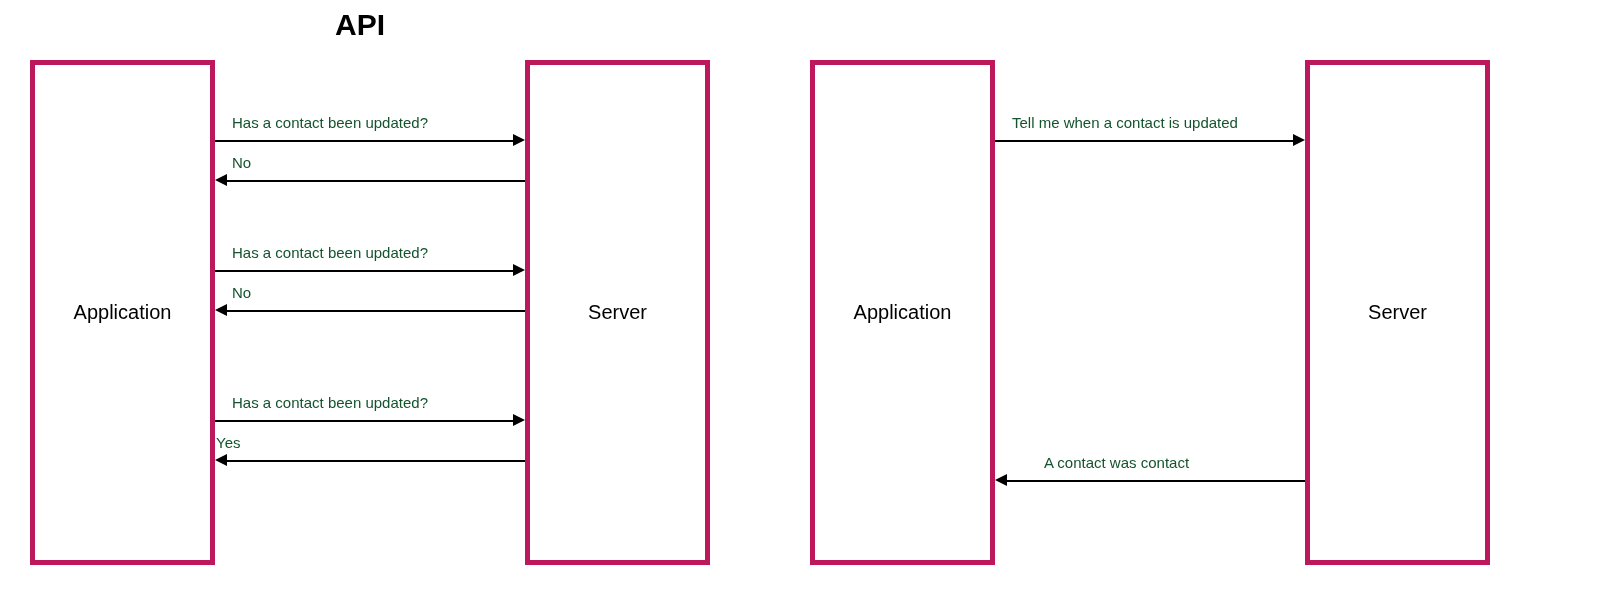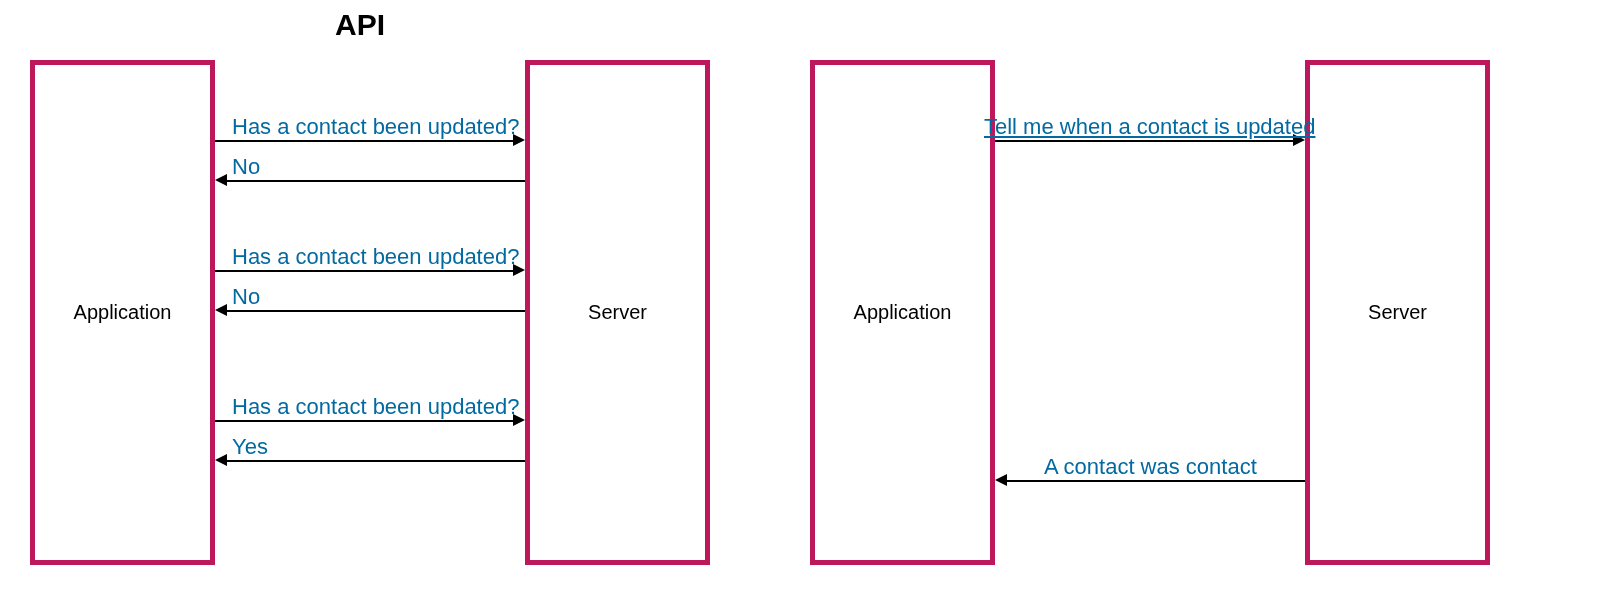--- a/index.html
+++ b/index.html
@@ -24,22 +24,22 @@
     border: 5px solid #be185d;
     display: flex;
     align-items: center;
     justify-content: center;
     font-size: 20px;
     color: #000;
     box-sizing: border-box;
   }
   .msg {
     position: absolute;
-    font-size: 22px;
-    color: #0369a1;
+    font-size: 15px;
+    color: #14532d;
     white-space: nowrap;
   }
   .arrow-line {
     position: absolute;
     height: 0;
     border-top: 2px solid #000;
   }
   .arrow-head-right {
     position: absolute;
     width: 0;
@@ -96,23 +96,23 @@
   <div class="arrow-line" style="left:227px; top:310px; width:298px;"></div>
   <div class="arrow-head-left" style="left:215px; top:304px;"></div>
   <div class="msg" style="left:232px; top:284px;">No</div>
 
   <div class="arrow-line" style="left:215px; top:420px; width:298px;"></div>
   <div class="arrow-head-right" style="left:513px; top:414px;"></div>
   <div class="msg" style="left:232px; top:394px;">Has a contact been updated?</div>
 
   <div class="arrow-line" style="left:227px; top:460px; width:298px;"></div>
   <div class="arrow-head-left" style="left:215px; top:454px;"></div>
-  <div class="msg" style="left:232px; top:434px;">Yes</div>
+  <div class="msg" style="left:216px; top:434px;">Yes</div>
 
   <div class="arrow-line" style="left:995px; top:140px; width:298px;"></div>
   <div class="arrow-head-right" style="left:1293px; top:134px;"></div>
-  <div class="msg" style="left:984px; top:114px;text-decoration:underline;">Tell me when a contact is updated</div>
+  <div class="msg" style="left:1012px; top:114px;">Tell me when a contact is updated</div>
 
   <div class="arrow-line" style="left:1007px; top:480px; width:298px;"></div>
   <div class="arrow-head-left" style="left:995px; top:474px;"></div>
   <div class="msg" style="left:1044px; top:454px;">A contact was contact</div>
 
 </div>
 
 </body></html>

